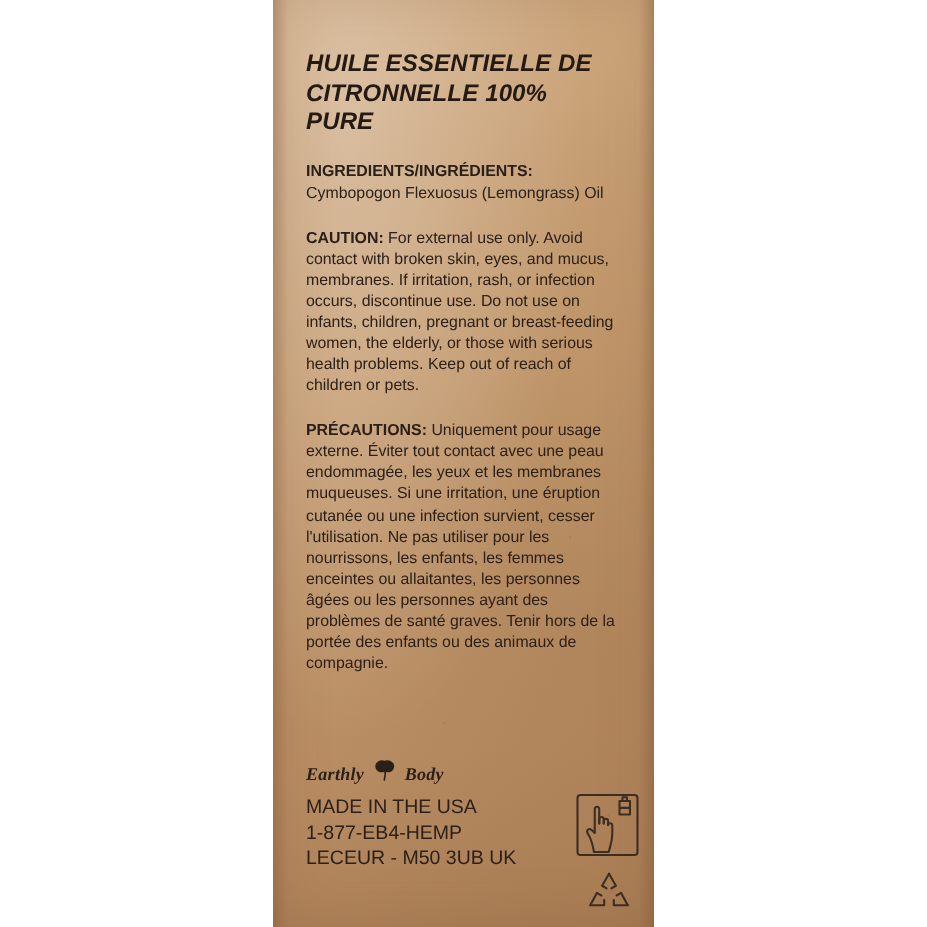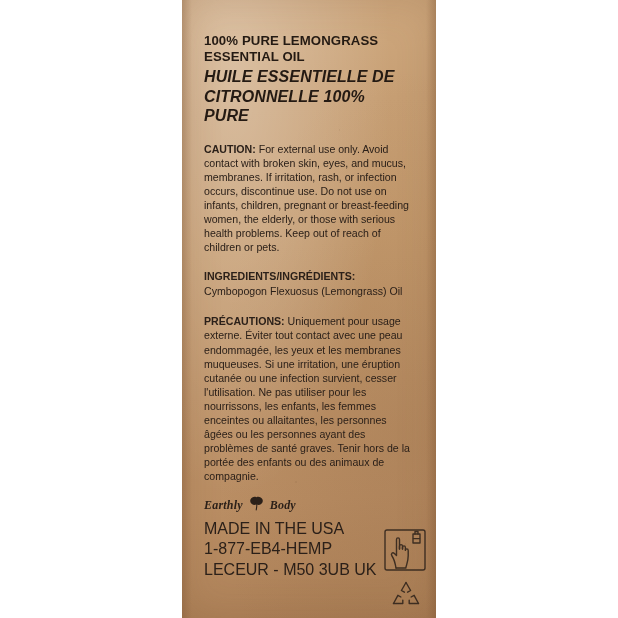--- a/index.html
+++ b/index.html
@@ -128,21 +128,21 @@
   .brand-word {
     font-family: "Liberation Serif", serif;
     font-style: italic;
     font-weight: bold;
     font-size: 12px;
     color: #2b2019;
     line-height: 1.05;
     letter-spacing: .2px;
   }
   .leaf-mark { display: block; }
-  .footer-lines { font-size: 16px; line-height: 1.3; color: #2b2019; }
+  .footer-lines { font-size: 13px; line-height: 1.3; color: #2b2019; }
 
   
   #hand-icon {
     position: absolute;
     right: 8px;
     bottom: 46px;
     width: 46px;
     height: 44px;
     opacity: .85;
   }
@@ -161,31 +161,30 @@
 
 <div id="page">
 
   <div id="label-panel"></div>
   <div class="edge left"></div>
   <div class="edge right"></div>
 
   <div id="content" style="left:182px;">
 
     <div class="title-block">
-      <div class="title-en">100% PURE LEMONGRASS ESSENTIAL OIL</div>
       <div class="title-fr">HUILE ESSENTIELLE DE CITRONNELLE 100% PURE</div>
-    </div>
-
-    <div class="section">
-      <div class="body-text"><span class="lead-label">CAUTION:</span><span> For external use only. Avoid contact with broken skin, eyes, and mucus, membranes. If irritation, rash, or infection occurs, discontinue use. Do not use on infants, children, pregnant or breast-feeding women, the elderly, or those with serious health problems. Keep out of reach of children or pets.</span></div>
     </div>
 
     <div class="section">
       <div class="section-heading">INGREDIENTS/INGRÉDIENTS:</div>
       <div class="body-text">Cymbopogon Flexuosus (Lemongrass) Oil</div>
+    </div>
+
+    <div class="section">
+      <div class="body-text"><span class="lead-label">CAUTION:</span><span> For external use only. Avoid contact with broken skin, eyes, and mucus, membranes. If irritation, rash, or infection occurs, discontinue use. Do not use on infants, children, pregnant or breast-feeding women, the elderly, or those with serious health problems. Keep out of reach of children or pets.</span></div>
     </div>
 
     <div class="section">
       <div class="body-text"><span class="lead-label">PRÉCAUTIONS:</span><span> Uniquement pour usage externe. Éviter tout contact avec une peau endommagée, les yeux et les membranes muqueuses. Si une irritation, une éruption cutanée ou une infection survient, cesser l'utilisation. Ne pas utiliser pour les nourrissons, les enfants, les femmes enceintes ou allaitantes, les personnes âgées ou les personnes ayant des problèmes de santé graves. Tenir hors de la portée des enfants ou des animaux de compagnie.</span></div>
     </div>
 
     <div id="footer">
       <div class="brand-row">
         <span class="brand-word">Earthly</span>
         <span class="leaf-mark">

